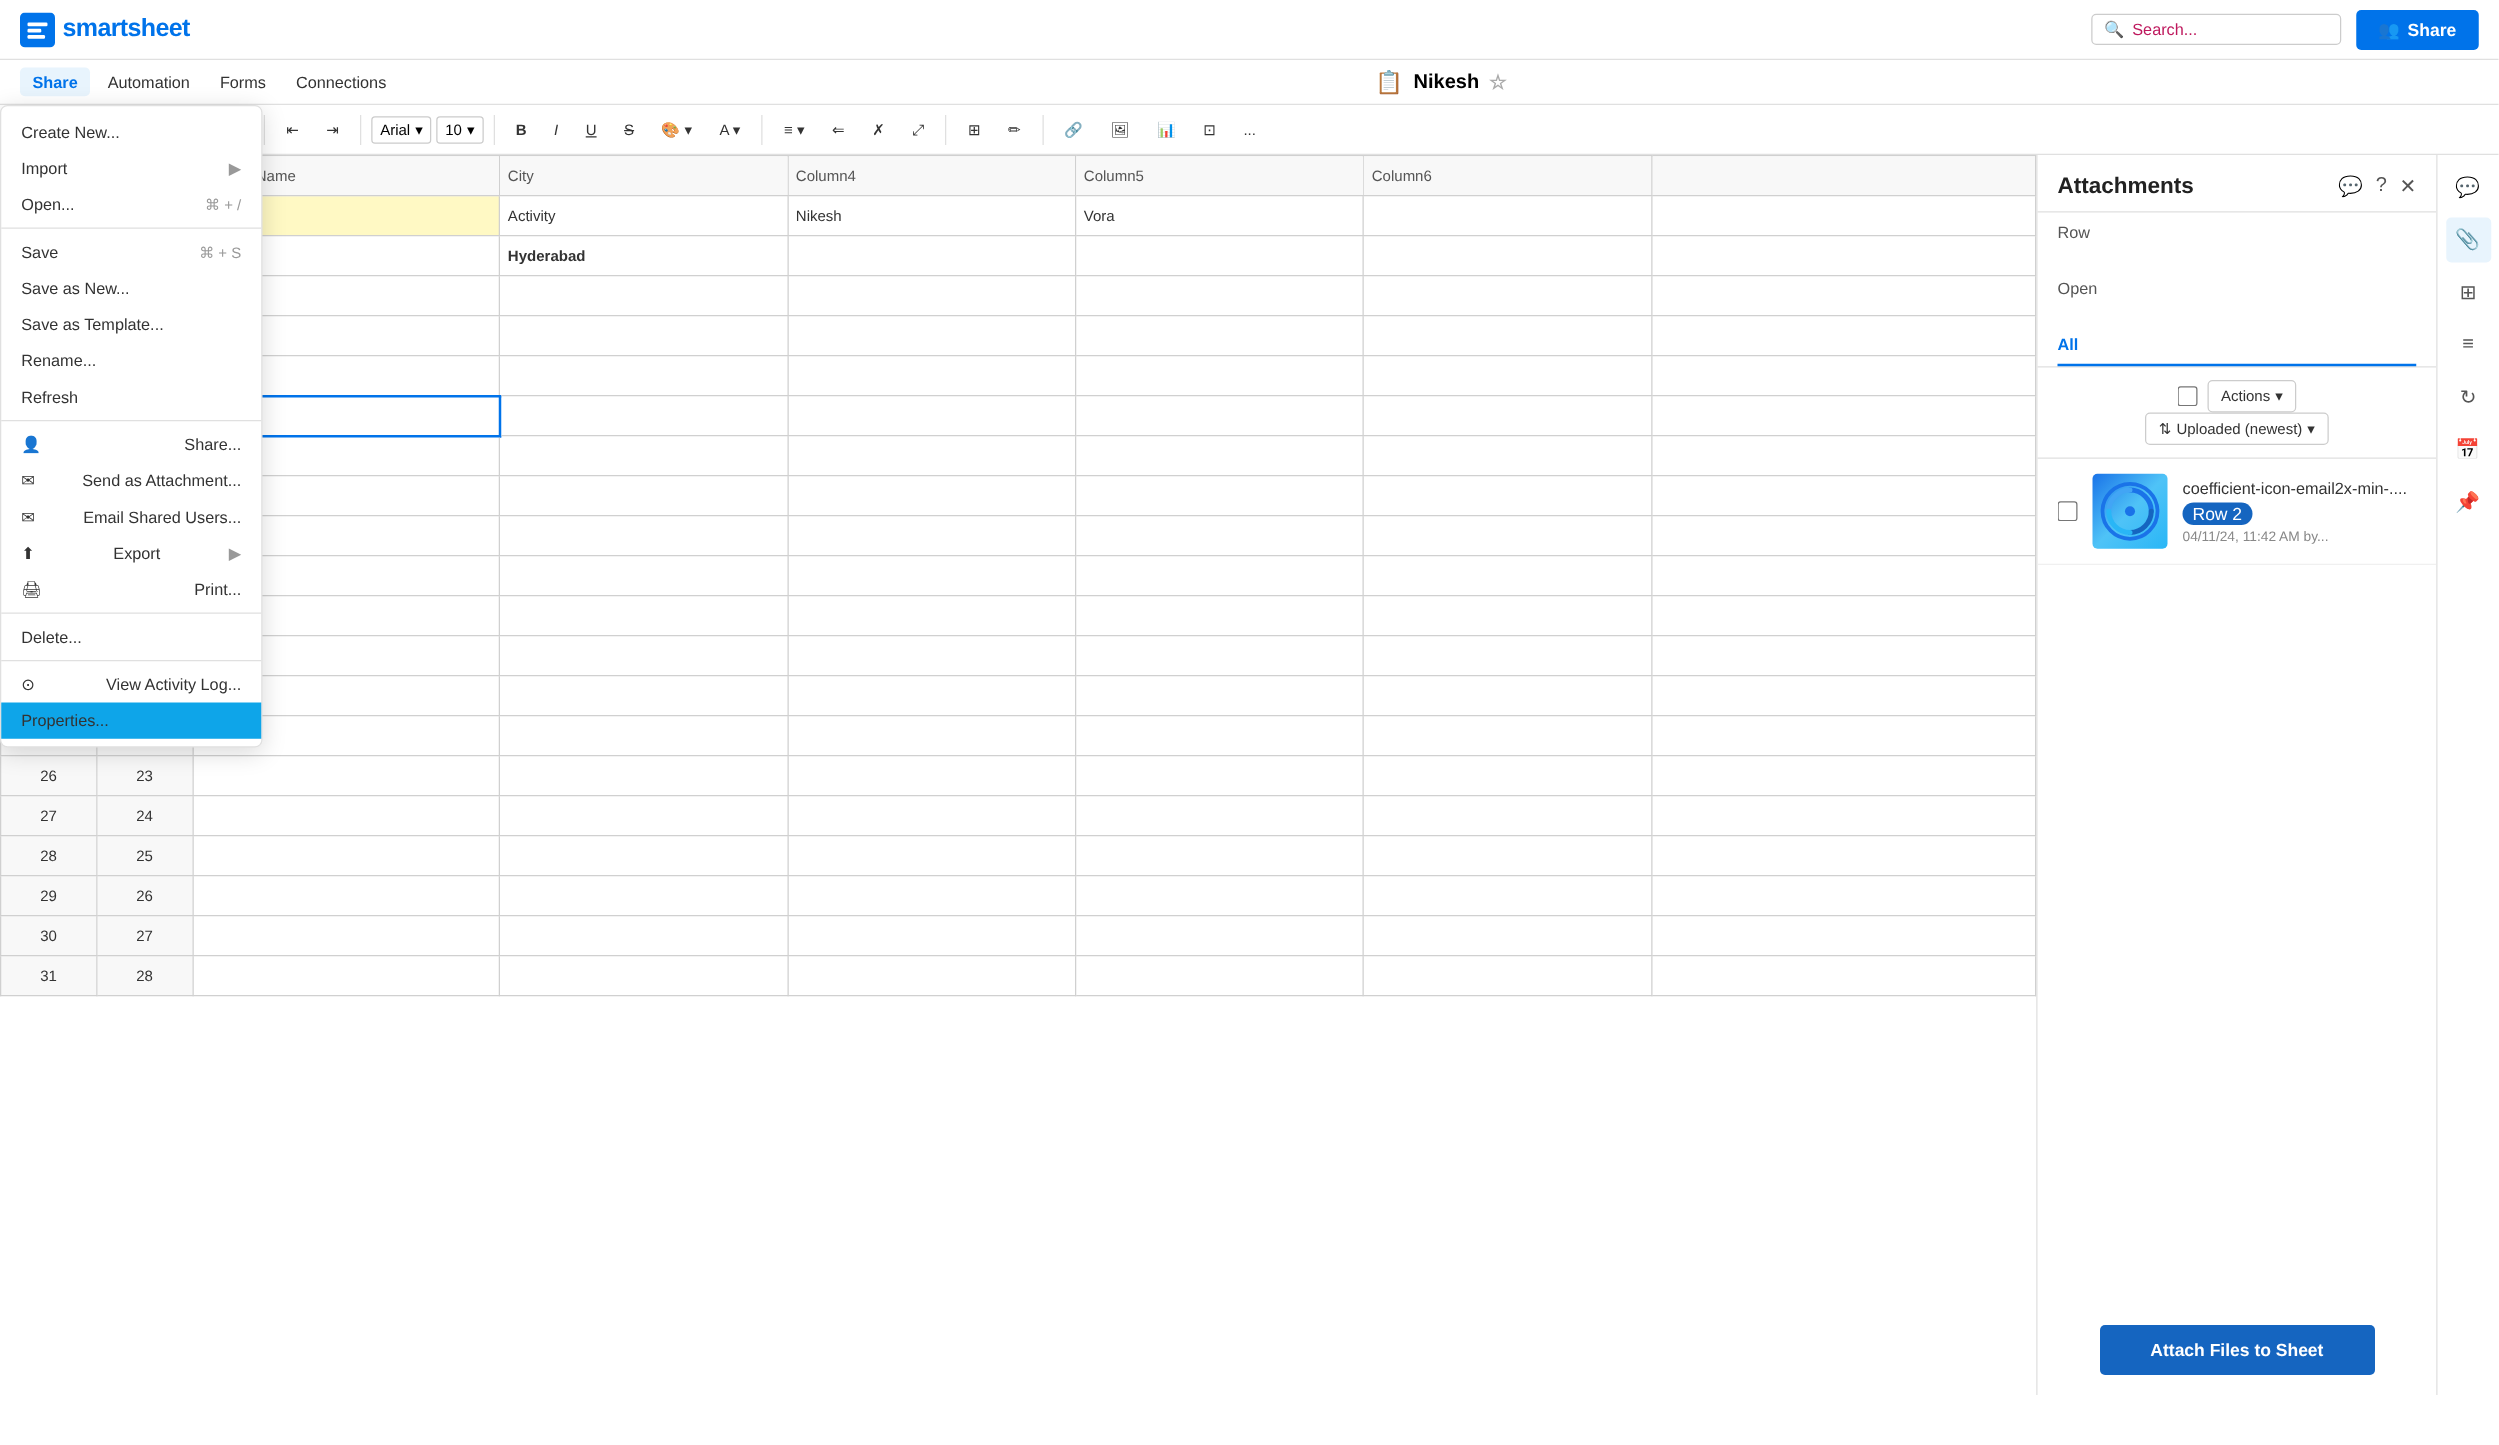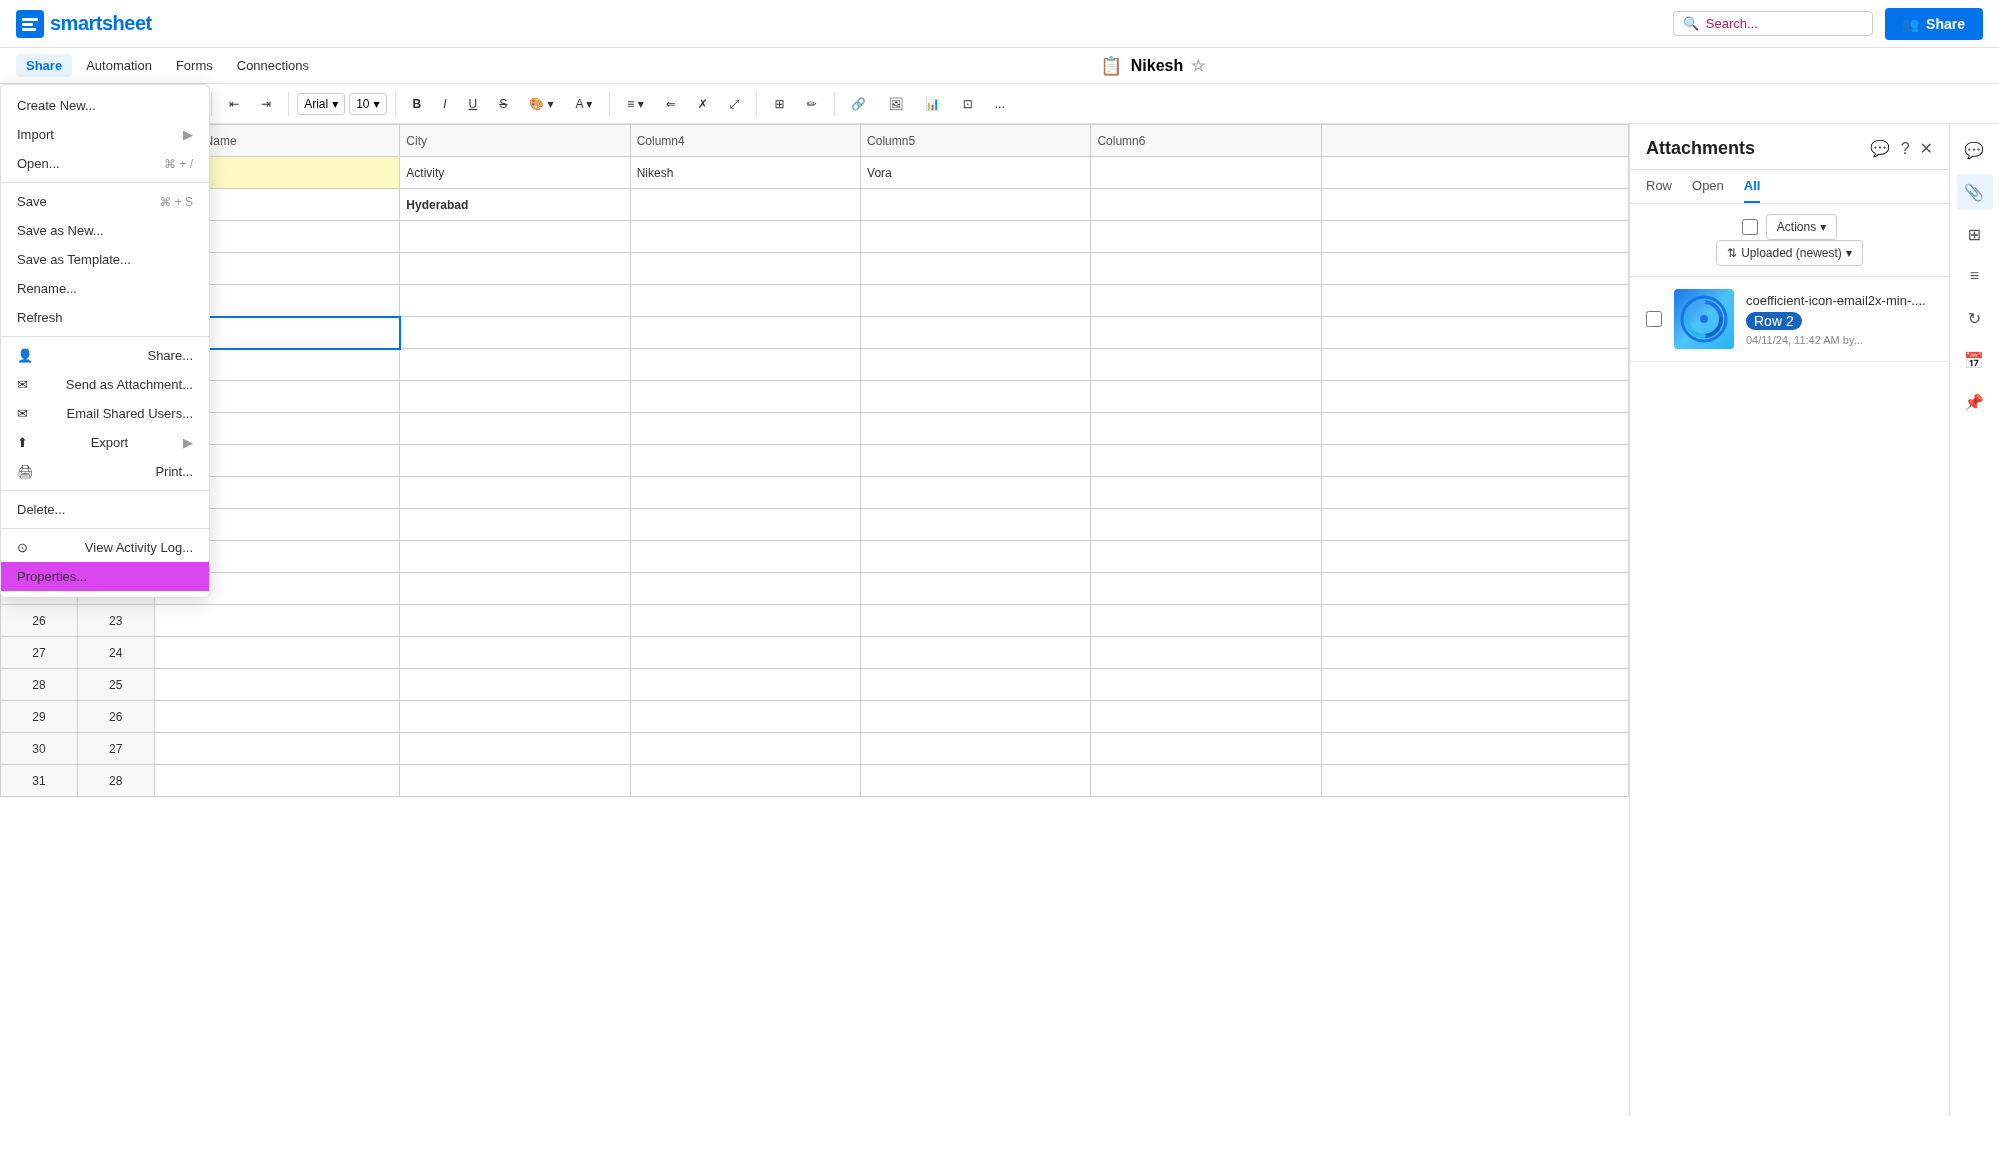--- a/index.html
+++ b/index.html
@@ -82,21 +82,21 @@
       display: flex; flex-direction: column; background: #fff;
     }
     .panel-header {
       display: flex; align-items: center; justify-content: space-between;
       padding: 14px 16px 10px; border-bottom: 1px solid #e0e0e0;
     }
     .panel-title { font-size: 18px; font-weight: 700; color: #222; }
     .panel-header-icons { display: flex; align-items: center; gap: 10px; }
     .panel-icon { cursor: pointer; color: #555; font-size: 16px; }
 
-    .panel-tabs { display: flex; padding: 8px 16px 0; border-bottom: 1px solid #e0e0e0; gap: 20px; }
+    .panel-tabs { display: flex; padding: 8px 16px 0; border-bottom: 1px solid #e0e0e0; gap: 20px; flex-direction: column; }
     .panel-tab {
       font-size: 13px; color: #555; cursor: pointer;
       padding-bottom: 8px; border-bottom: 2px solid transparent;
     }
     .panel-tab.active { color: #0073ea; font-weight: 600; border-bottom: 2px solid #0073ea; }
 
     .panel-actions-bar {
       display: flex; align-items: center; justify-content: space-between;
       padding: 10px 16px; border-bottom: 1px solid #e0e0e0; flex-direction: column;
     }
@@ -519,20 +519,23 @@
       </div>
       <div class="attachment-info">
         <div class="attachment-name">coefficient-icon-email2x-min-....</div>
         <div class="attachment-badge">Row 2</div>
         <div class="attachment-meta">04/11/24, 11:42 AM by...</div>
       </div>
     </div>
 
     <div style="flex:1;"></div>
 
+    <div class="panel-footer">
+      <button class="attach-btn">Attach Files to Sheet</button>
+    </div>
   </div>
 
   <div class="right-sidebar">
     <div class="sidebar-icon">💬</div>
     <div class="sidebar-icon active">📎</div>
     <div class="sidebar-icon">⊞</div>
     <div class="sidebar-icon">≡</div>
     <div class="sidebar-icon">↻</div>
     <div class="sidebar-icon">📅</div>
     <div class="sidebar-icon">📌</div>
@@ -592,16 +595,16 @@
   </div>
   <div class="dropdown-separator"></div>
   <div class="dropdown-item">
     <span>Delete...</span>
   </div>
   <div class="dropdown-separator"></div>
   <div class="dropdown-item">
     <span style="margin-right:8px;">⊙</span>
     <span>View Activity Log...</span>
   </div>
-  <div class="dropdown-item active-item" style="background:#d946ef;">
+  <div class="dropdown-item active-item" style="background:#0ea5e9;">
     <span>Properties...</span>
   </div>
 </div>
 
 </body></html>

